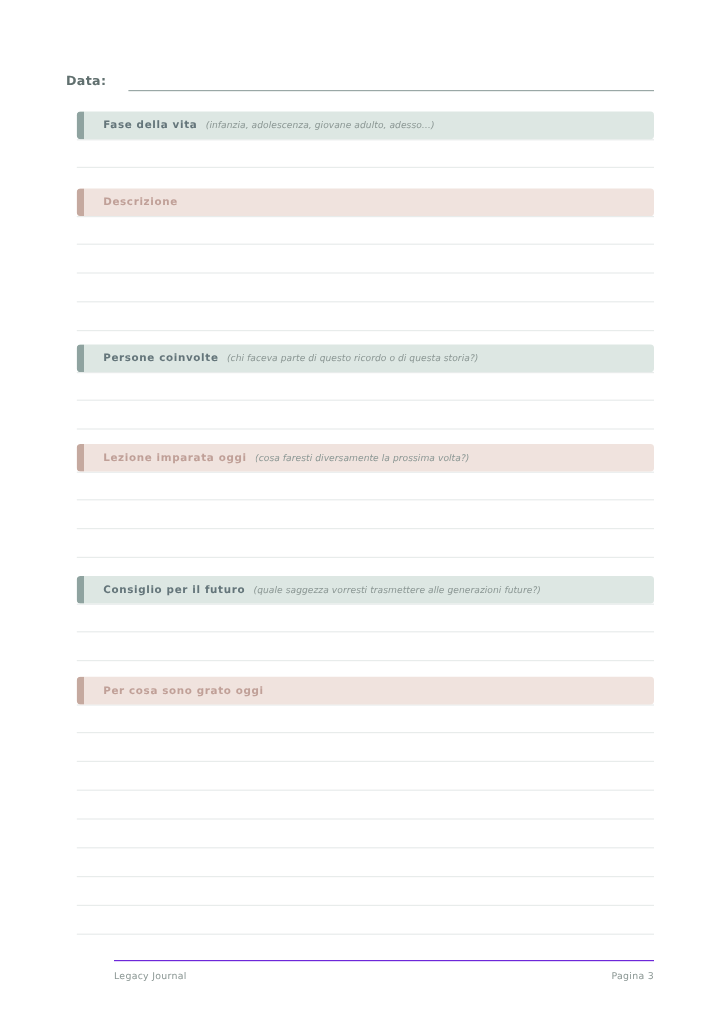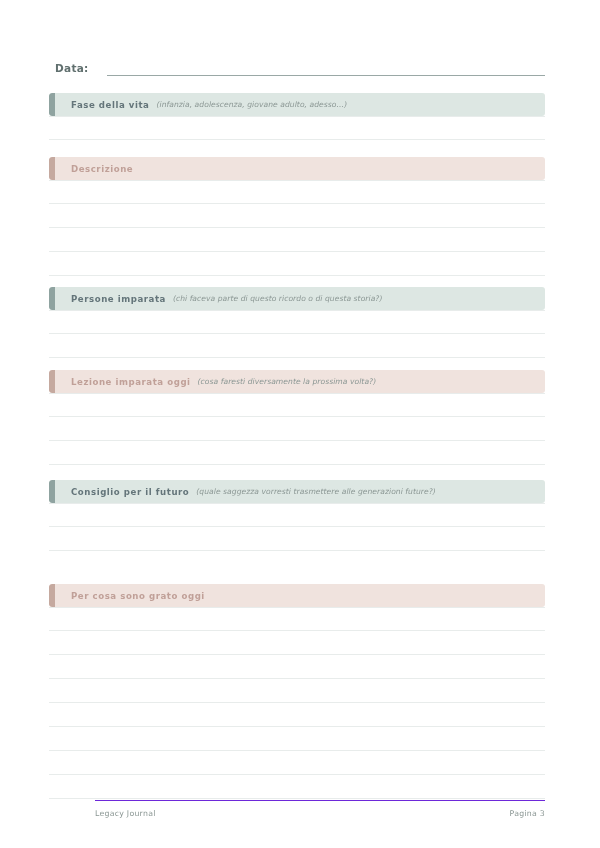--- a/index.html
+++ b/index.html
@@ -44,21 +44,21 @@
   .date-line {
     flex: 1;
     margin-left: 18px;
     border-bottom: 1px solid #9aa8a6;
     height: 13px;
   }
 
   
   .section {
     position: absolute;
-    left: 49px;
+    left: 64px;
     right: 55px;
   }
   .sec-header {
     position: relative;
     box-sizing: border-box;
     height: 23px;
     border-radius: 3px;
     display: flex;
     align-items: center;
     padding-left: 22px;
@@ -170,21 +170,21 @@
         <div class="lines">
           <div class="line"></div>
           <div class="line"></div>
           <div class="line"></div>
           <div class="line"></div>
         </div>
       </div>
       <div class="section" style="top: 287px;">
         <div class="sec-header sage">
           <span class="accent"></span>
-          <span class="sec-title">Persone imparata</span>
+          <span class="sec-title">Persone coinvolte</span>
           <span class="sec-hint">(chi faceva parte di questo ricordo o di questa storia?)</span>
         </div>
         <div class="lines">
           <div class="line"></div>
           <div class="line"></div>
         </div>
       </div>
       <div class="section" style="top: 370px;">
         <div class="sec-header rose">
           <span class="accent"></span>
@@ -201,21 +201,21 @@
         <div class="sec-header sage">
           <span class="accent"></span>
           <span class="sec-title">Consiglio per il futuro</span>
           <span class="sec-hint">(quale saggezza vorresti trasmettere alle generazioni future?)</span>
         </div>
         <div class="lines">
           <div class="line"></div>
           <div class="line"></div>
         </div>
       </div>
-      <div class="section" style="top: 564px; margin-top: 20px;">
+      <div class="section" style="top: 564px;">
         <div class="sec-header rose">
           <span class="accent"></span>
           <span class="sec-title">Per cosa sono grato oggi</span>
         </div>
         <div class="lines">
           <div class="line"></div>
           <div class="line"></div>
           <div class="line"></div>
           <div class="line"></div>
           <div class="line"></div>

